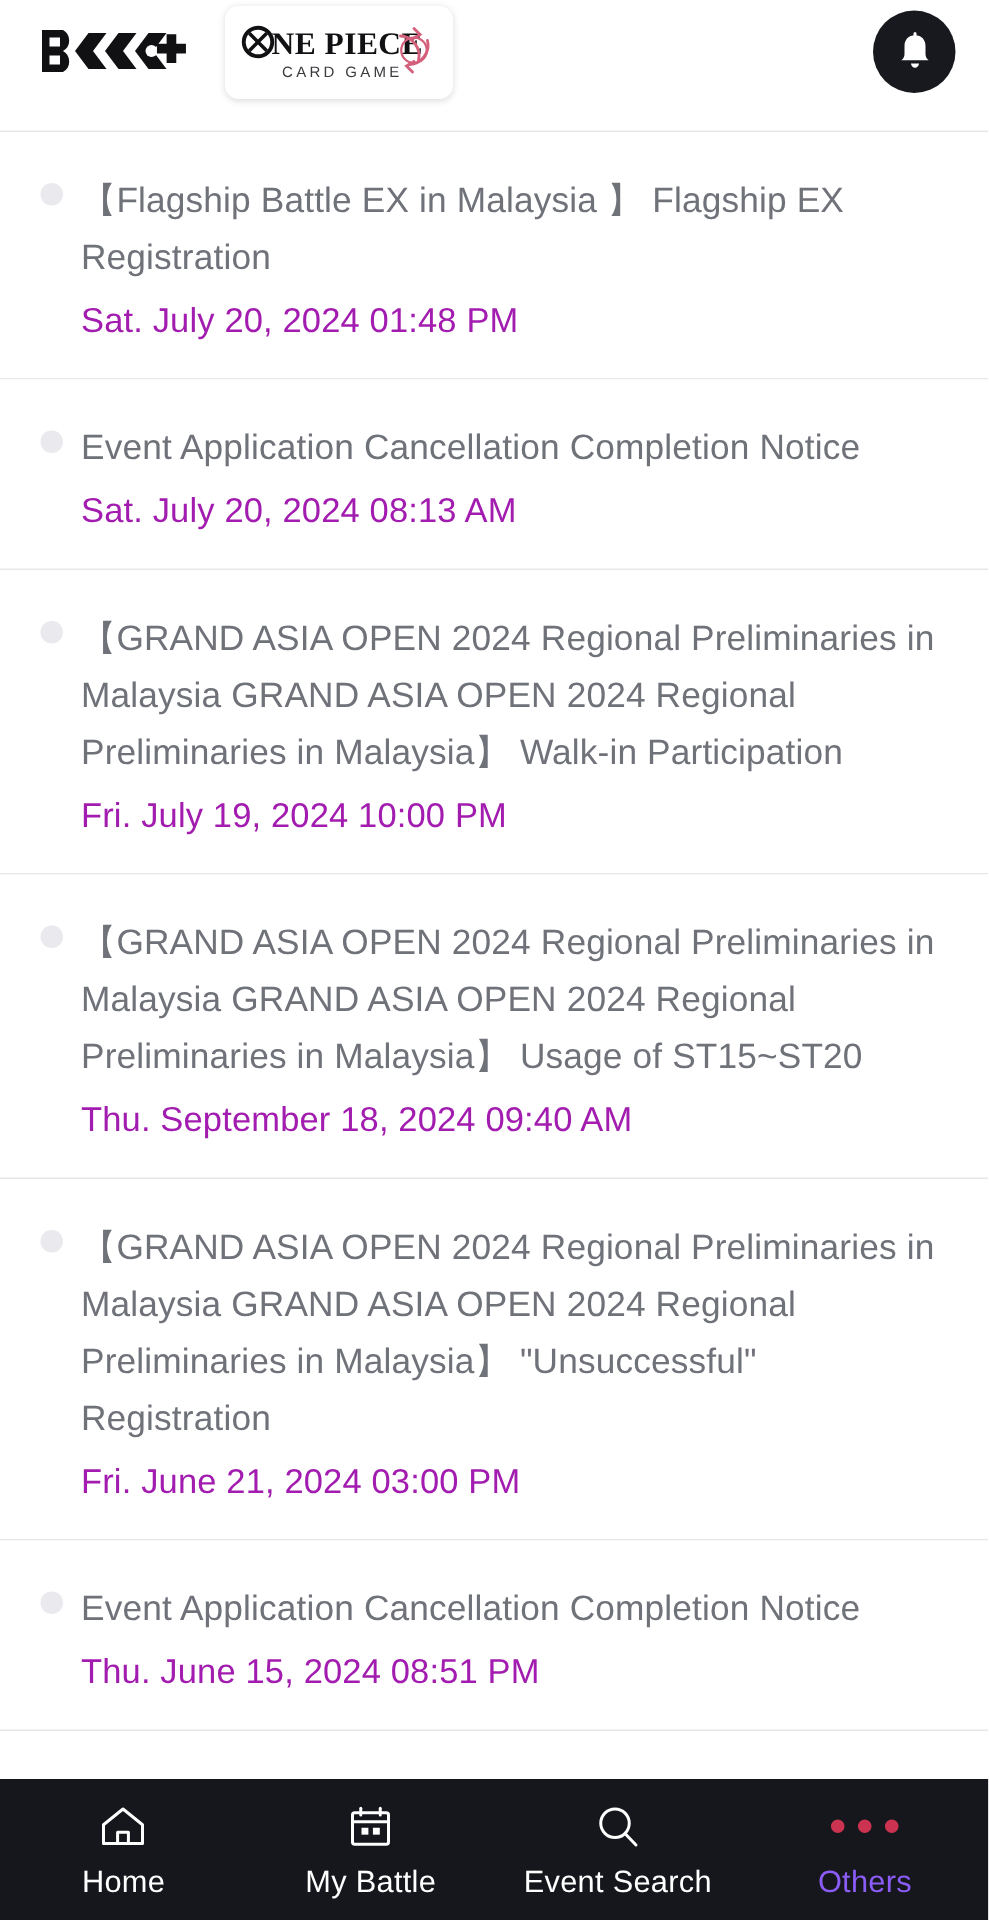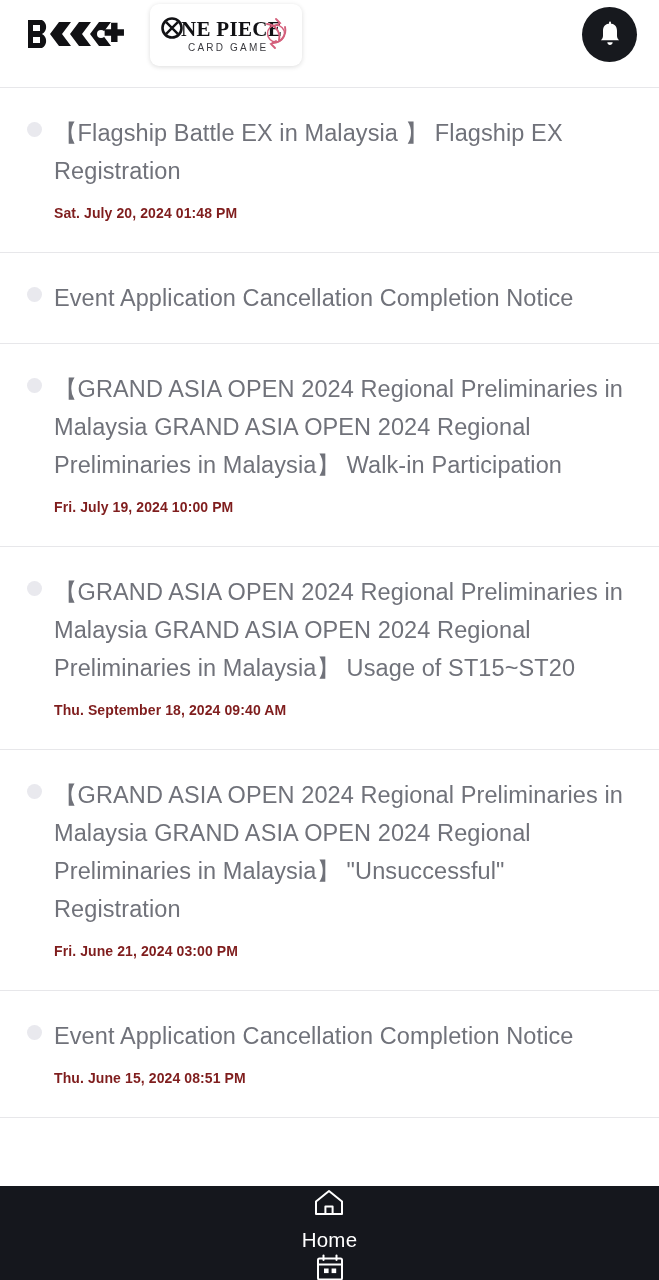--- a/index.html
+++ b/index.html
@@ -116,24 +116,24 @@
     font-size: 23.5px;
     line-height: 38px;
     color: #70727a;
     font-weight: 400;
     letter-spacing: 0.1px;
     white-space: pre-wrap;
   }
 
   .notice-date {
     margin-top: 10px;
-    font-size: 14px;
+    font-size: 23px;
     line-height: 26px;
-    color: #7f1d1d;
-    font-weight: 700;
+    color: #a21caf;
+    font-weight: 400;
     letter-spacing: 0.1px;
   }
 
   
   .header-fade {
     position: absolute;
     top: 0; left: 0;
     width: 659px;
     height: 58px;
     background: #ffffff;
@@ -145,21 +145,20 @@
   .bottom-nav {
     position: absolute;
     left: 0;
     bottom: 0;
     width: 659px;
     height: 94px;
     background: #15171d;
     display: flex;
     align-items: center;
     z-index: 30;
-    flex-direction: column;
   }
 
   .nav-item {
     flex: 1 1 0;
     height: 94px;
     display: flex;
     flex-direction: column;
     align-items: center;
     justify-content: center;
     gap: 9px;
@@ -208,20 +207,21 @@
           <div class="notice-date">Sun. July 21, 2024 10:43 AM</div>
         </div>
         <div class="notice-item">
           <span class="notice-bullet"></span>
           <div class="notice-title">【Flagship Battle EX in Malaysia 】 Flagship EX Registration</div>
           <div class="notice-date">Sat. July 20, 2024 01:48 PM</div>
         </div>
         <div class="notice-item">
           <span class="notice-bullet"></span>
           <div class="notice-title">Event Application Cancellation Completion Notice</div>
+          <div class="notice-date">Sat. July 20, 2024 08:13 AM</div>
         </div>
         <div class="notice-item">
           <span class="notice-bullet"></span>
           <div class="notice-title">【GRAND ASIA OPEN 2024 Regional Preliminaries in Malaysia GRAND ASIA OPEN 2024 Regional Preliminaries in Malaysia】 Walk-in Participation</div>
           <div class="notice-date">Fri. July 19, 2024 10:00 PM</div>
         </div>
         <div class="notice-item">
           <span class="notice-bullet"></span>
           <div class="notice-title">【GRAND ASIA OPEN 2024 Regional Preliminaries in Malaysia GRAND ASIA OPEN 2024 Regional Preliminaries in Malaysia】 Usage of ST15~ST20</div>
           <div class="notice-date">Thu. September 18, 2024 09:40 AM</div>

